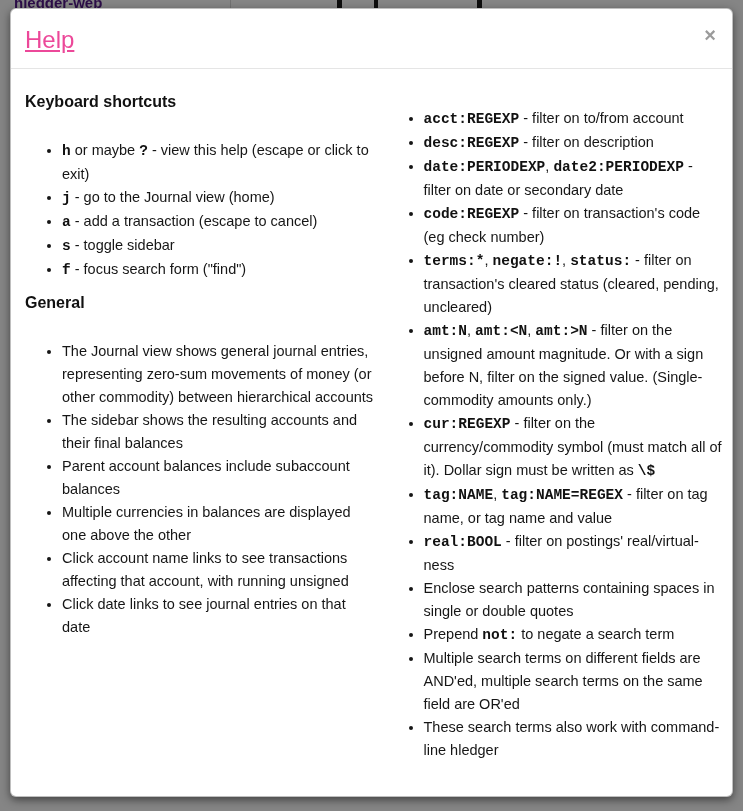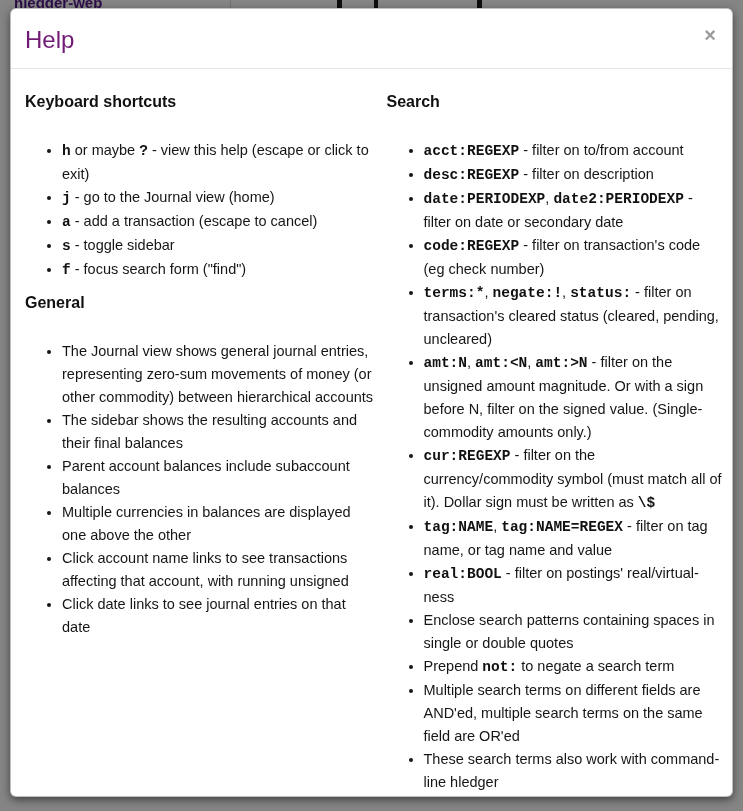--- a/index.html
+++ b/index.html
@@ -44,21 +44,21 @@
     box-shadow: 0 3px 9px rgba(0,0,0,0.5);
     z-index: 20;
     overflow: hidden;
   }
   .modal-header {
     padding: 16px 15px 13px 14px;
     border-bottom: 1px solid #e5e5e5;
     position: relative;
   }
   .modal-title {
-    font-size: 24px; line-height: 30px; font-weight: normal; color: #701a75;
+    font-size: 24px; line-height: 30px; font-weight: normal; color: #ec4899; text-decoration: underline;
   }
   .close-btn {
     position: absolute; right: 16px; top: 16px;
     background: none; border: none;
     font-size: 20px; line-height: 20px; font-weight: bold;
     color: #9b9b9b; cursor: pointer;
     font-family: "Liberation Sans", sans-serif;
   }
   .modal-body {
     padding: 12px 10px 13px 14px;
@@ -116,21 +116,20 @@
         <ul>
           <li>The Journal view shows general journal entries, representing zero-sum movements of money (or other commodity) between hierarchical accounts</li>
           <li>The sidebar shows the resulting accounts and their final balances</li>
           <li>Parent account balances include subaccount balances</li>
           <li>Multiple currencies in balances are displayed one above the other</li>
           <li>Click account name links to see transactions affecting that account, with running unsigned</li>
           <li>Click date links to see journal entries on that date</li>
         </ul>
       </div>
     <div class="help-col right">
-        <h4>Search</h4>
         <ul>
           <li><code>acct:REGEXP</code> - filter on to/from account</li>
           <li><code>desc:REGEXP</code> - filter on description</li>
           <li><code>date:PERIODEXP</code>, <code>date2:PERIODEXP</code> - filter on date or secondary date</li>
           <li><code>code:REGEXP</code> - filter on transaction's code (eg check number)</li>
           <li><code>terms:*</code>, <code>negate:!</code>, <code>status:</code> - filter on transaction's cleared status (cleared, pending, uncleared)</li>
           <li><code>amt:N</code>, <code>amt:&lt;N</code>, <code>amt:&gt;N</code> - filter on the unsigned amount magnitude. Or with a sign before N, filter on the signed value. (Single-commodity amounts only.)</li>
           <li><code>cur:REGEXP</code> - filter on the currency/commodity symbol (must match all of it). Dollar sign must be written as <code>\$</code></li>
           <li><code>tag:NAME</code>, <code>tag:NAME=REGEX</code> - filter on tag name, or tag name and value</li>
           <li><code>real:BOOL</code> - filter on postings' real/virtual-ness</li>

